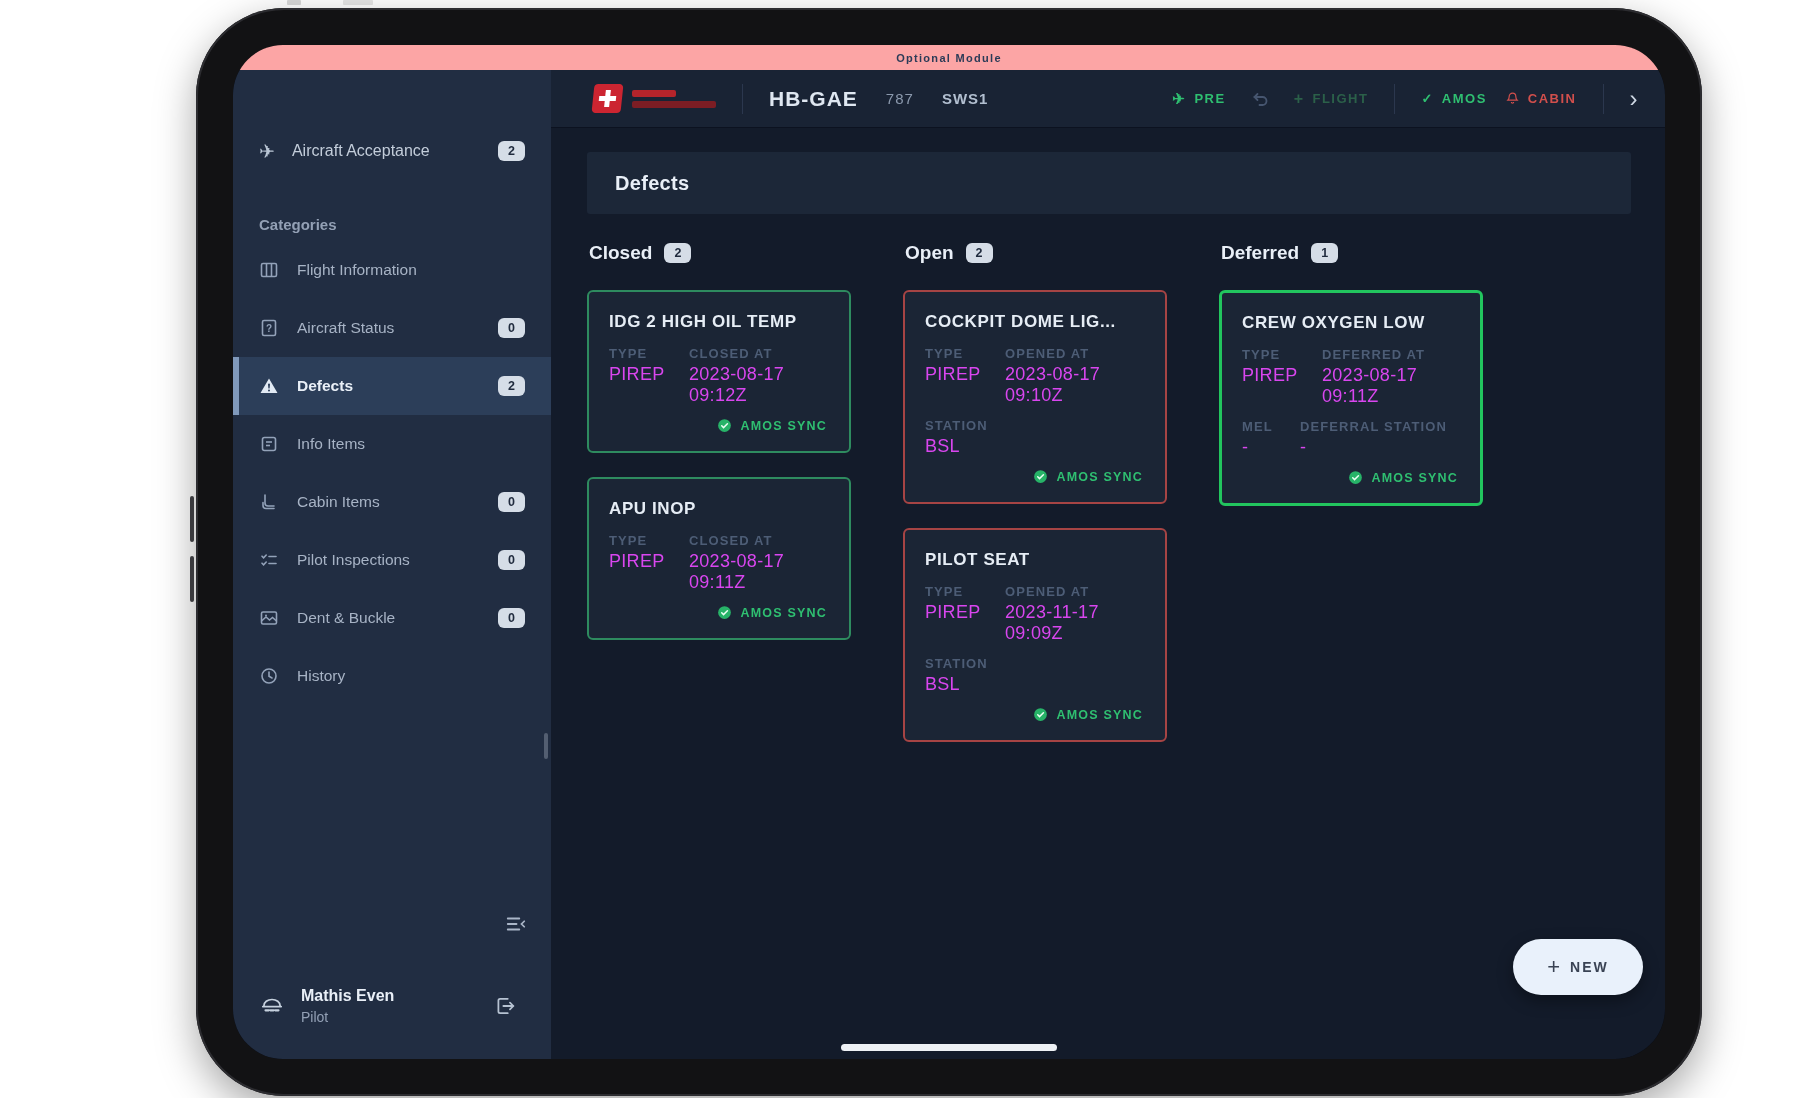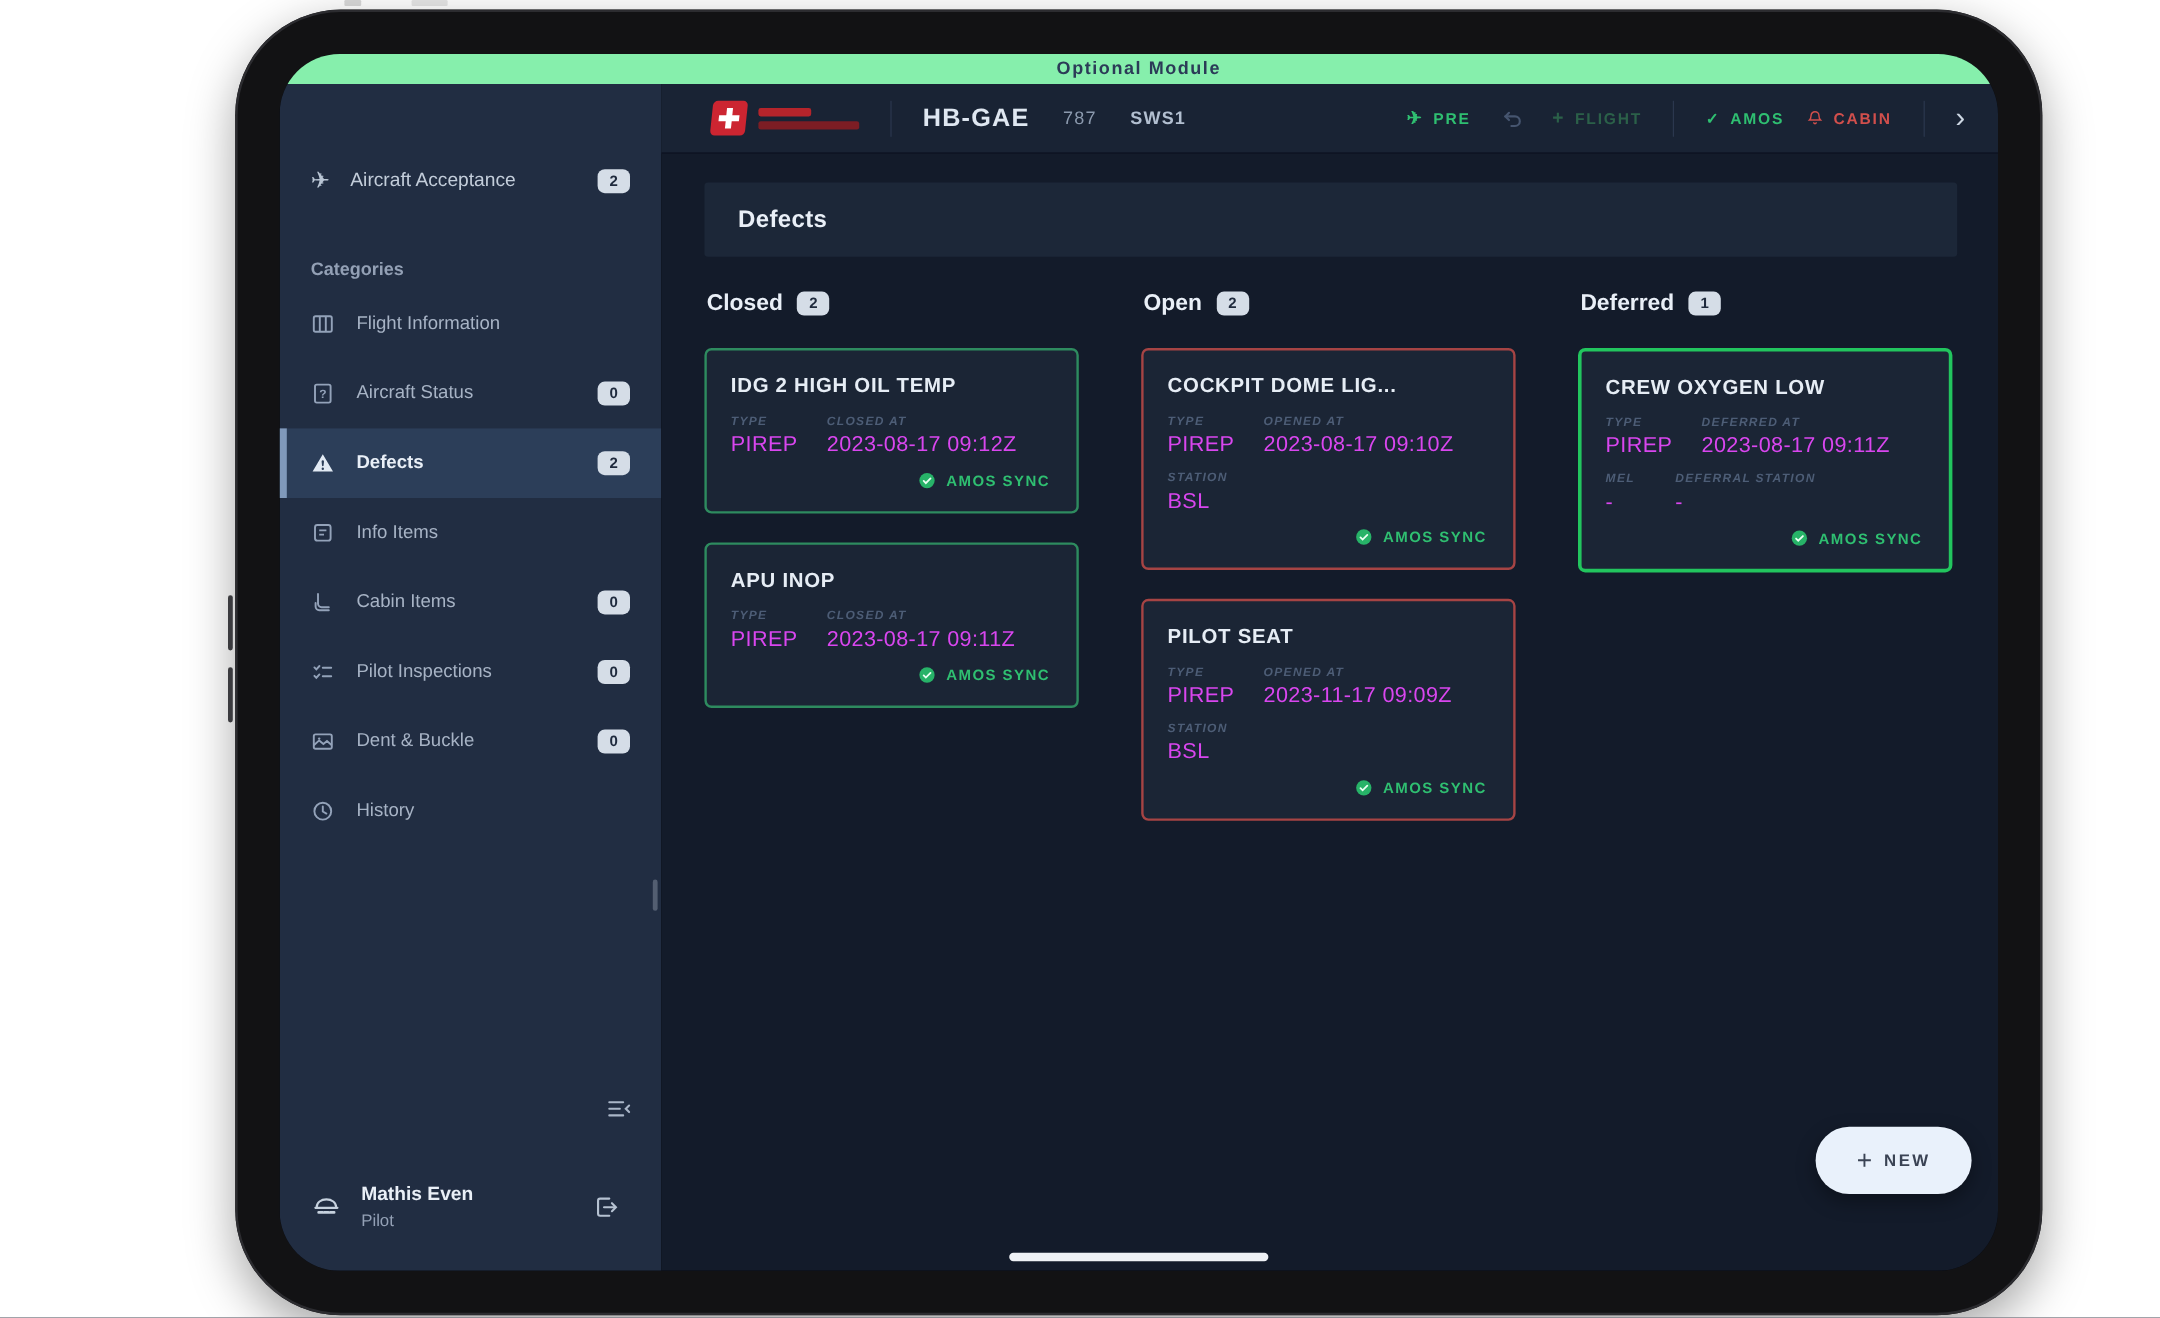--- a/index.html
+++ b/index.html
@@ -13,21 +13,21 @@
   .artifact{position:absolute;top:0;height:5px;background:#d9d9d9;border-radius:1px;}
   
   .status-bar{height:38px;flex-shrink:0;display:flex;align-items:center;padding:0 36px;background:#040407;color:#e9e9ec;font-size:13px;font-weight:700;}
   .sb-left{display:flex;gap:14px;}
   .sb-center{flex:1;text-align:center;color:#8f8f96;font-size:12px;letter-spacing:2px;}
   .sb-right{display:flex;align-items:center;gap:8px;}
   .bat{width:25px;height:12px;border:1.5px solid #8d8d92;border-radius:3.5px;position:relative;margin-left:3px;}
   .bat-fill{position:absolute;left:1.5px;top:1.5px;bottom:1.5px;width:40%;background:#ffffff;border-radius:1.5px;}
   .bat-tip{position:absolute;right:-4.5px;top:2.5px;width:2.5px;height:6px;background:#8d8d92;border-radius:0 2px 2px 0;}
   
-  .optional{height:25px;flex-shrink:0;background:#86efac;display:flex;align-items:center;justify-content:center;color:#2b3b57;font-size:15px;font-weight:700;letter-spacing:1.3px;}
+  .optional{height:25px;flex-shrink:0;background:#fca5a5;display:flex;align-items:center;justify-content:center;color:#2b3b57;font-size:11px;font-weight:700;letter-spacing:1.3px;}
   
   .app{flex:1;display:flex;min-height:0;}
   .sidebar{width:318px;flex-shrink:0;background:#212d42;position:relative;}
   .rightcol{flex:1;display:flex;flex-direction:column;min-width:0;}
   
   .toolbar{height:57px;flex-shrink:0;background:#192334;border-bottom:1px solid #0c1220;display:flex;align-items:center;padding:0 20px 0 42px;}
   .flag{width:29px;height:29px;background:#cc2531;border-radius:4px;position:relative;transform:skewX(-6deg);flex-shrink:0;}
   .flag::before{content:"";position:absolute;left:12px;top:6px;width:5px;height:17px;background:#fff;}
   .flag::after{content:"";position:absolute;left:6px;top:12px;width:17px;height:5px;background:#fff;}
   .swiss-lines{display:flex;flex-direction:column;gap:4px;margin-left:10px;}
@@ -69,32 +69,32 @@
   .user-icon{color:#c6d1de;margin-right:16px;}
   .user-text{display:flex;flex-direction:column;gap:4px;}
   .user-name{font-size:16px;font-weight:700;color:#e9eff7;}
   .user-role{font-size:14px;color:#93a0b5;}
   .logout{margin-left:auto;color:#b6c2d2;cursor:pointer;}
   
   .main{flex:1;background:#131b2a;position:relative;padding:24px 34px 0 36px;min-height:0;}
   .panel-bar{height:62px;background:#1c2738;border-radius:3px;display:flex;align-items:center;padding:0 28px;}
   .panel-title{font-size:20px;font-weight:600;color:#e9eff7;letter-spacing:.3px;}
   .board{display:flex;gap:52px;margin-top:14px;}
-  .col{width:312px;flex-shrink:0;}
+  .col{width:264px;flex-shrink:0;}
   .col-head{display:flex;align-items:center;gap:12px;margin:14px 0 26px 2px;}
   .col-name{font-size:19px;font-weight:700;color:#e9eff7;}
   .col-head .badge{margin-left:0;}
   .card{border-radius:6px;background:#1b2535;padding:16px 20px 10px;margin-bottom:24px;cursor:pointer;}
   .card.closed{border:2px solid #2e8b5f;}
   .card.open{border:2px solid #a64444;}
   .card.deferred{border:3px solid #22c55e;}
   .card-title{font-size:17px;font-weight:700;color:#e6edf5;letter-spacing:.6px;margin:4px 0 14px;}
   .kv{display:grid;grid-template-columns:80px 1fr;}
   .kv.narrow{grid-template-columns:58px 1fr;}
-  .k{font-size:10px;font-weight:700;letter-spacing:1.1px;color:#4d5d76;padding-bottom:3px;white-space:nowrap;font-style:italic;}
+  .k{font-size:13px;font-weight:700;letter-spacing:1.1px;color:#4d5d76;padding-bottom:3px;white-space:nowrap;}
   .v{font-size:18px;color:#d946ef;padding-bottom:12px;letter-spacing:.3px;}
   .sync{display:flex;justify-content:flex-end;align-items:center;gap:8px;padding:0 2px 8px 0;}
   .sync-label{font-size:12.5px;font-weight:700;letter-spacing:1.2px;color:#2fbf71;}
   .new-btn{position:absolute;right:22px;bottom:64px;height:56px;min-width:130px;background:#e9f1fb;border-radius:28px;display:flex;align-items:center;justify-content:center;gap:10px;color:#3a4354;cursor:pointer;box-shadow:0 6px 16px rgba(0,0,0,.35);}
   .new-plus{font-size:22px;font-weight:400;line-height:1;}
   .new-label{font-size:14px;font-weight:700;letter-spacing:2px;}
   .home-indicator{position:absolute;left:50%;transform:translateX(-50%);bottom:8px;width:216px;height:7px;background:#eef1f5;border-radius:4px;}
 </style>
 </head>
 <body>

